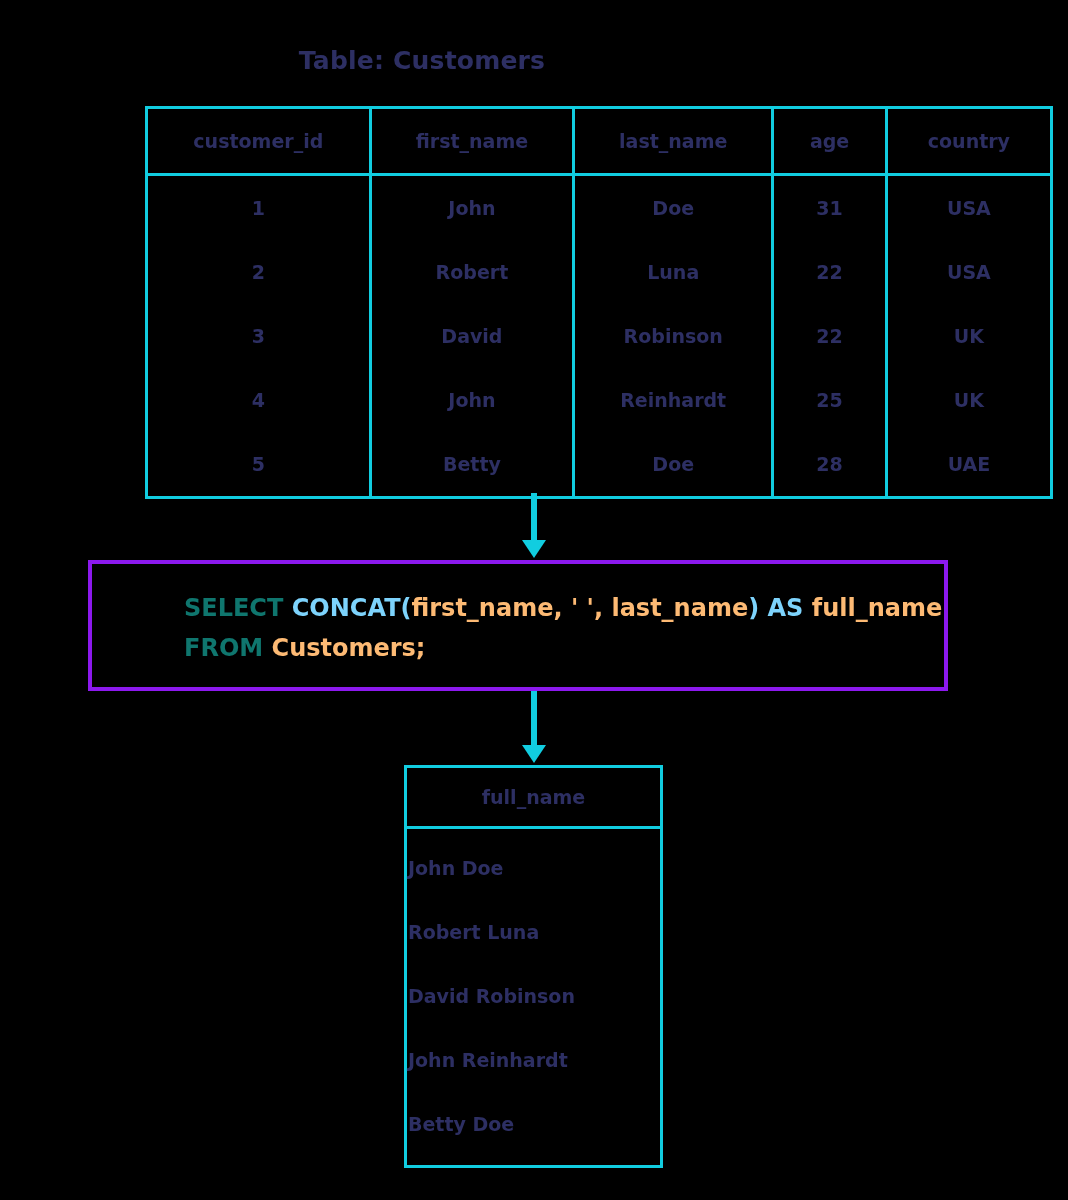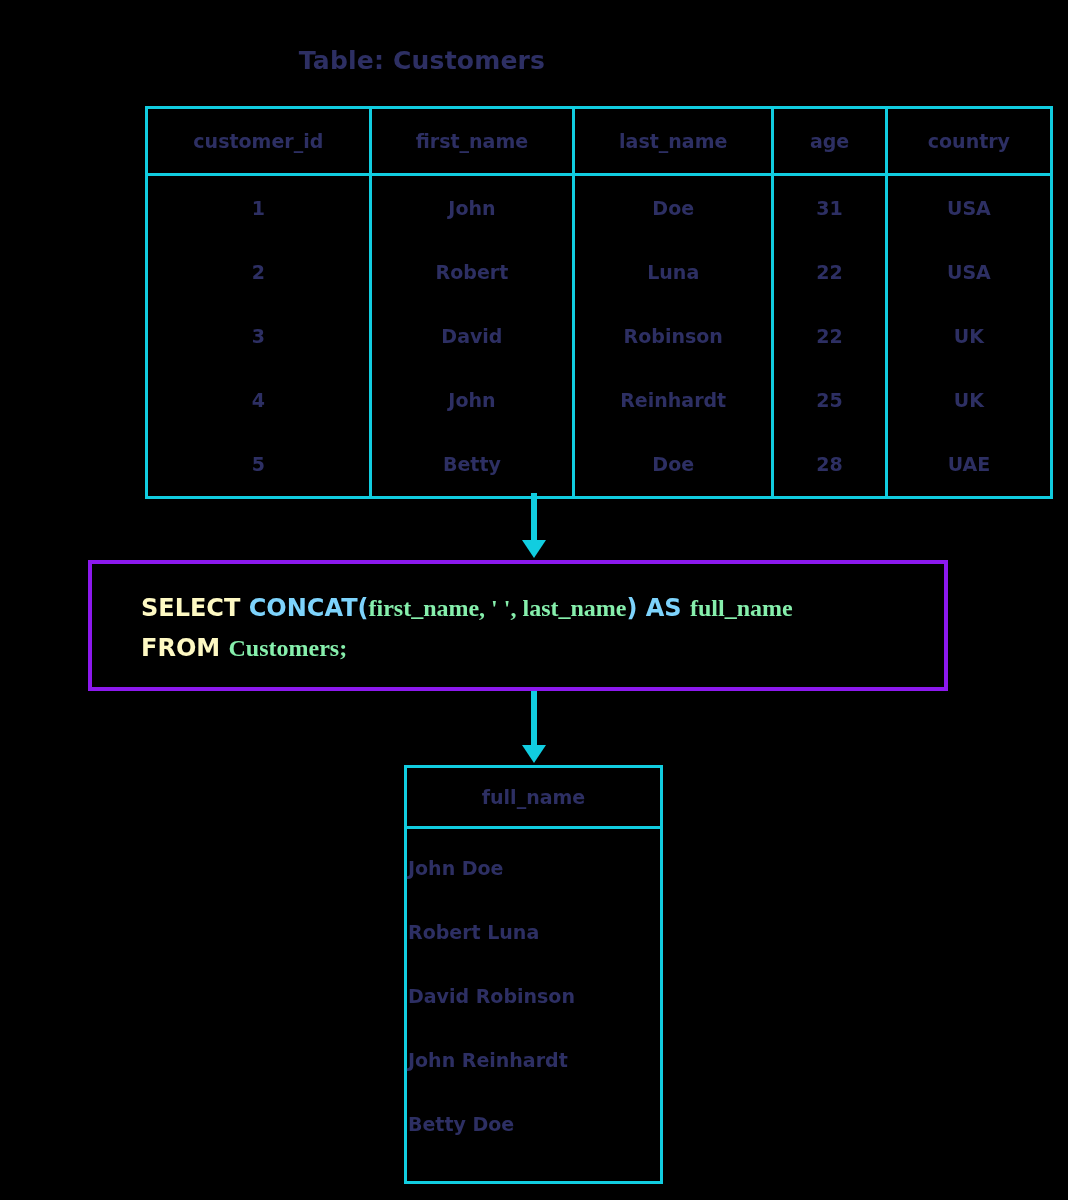--- a/index.html
+++ b/index.html
@@ -119,23 +119,23 @@
     box-sizing: border-box;
     border: 4px solid #8c19ee;
     padding: 24px 0 0 49px;
   }
   #sql-box .sql-line {
     font-size: 24px;
     font-weight: 700;
     line-height: 40px;
     white-space: pre;
   }
-  .kw   { color: #fef9c3; }
+  .kw   { color: #0f766e; margin-left: 43px; }
   .fn   { color: #7dd3fc; }
-  .idn  { color: #86efac; font-family: Liberation Serif, serif; }
+  .idn  { color: #fdba74; }
 
   
   #result-table {
     position: absolute;
     left: 404px;
     top: 765px;
     width: 259px;
     border: 3px solid #11cde0;
     box-sizing: border-box;
   }
@@ -152,21 +152,21 @@
     text-align: center;
     border-bottom: 3px solid #11cde0;
   }
   #result-table td {
     font-size: 19px;
     font-weight: 700;
     height: 62px;
     color: #2d2f63;
   }
   #result-table tbody tr:first-child td { padding-top: 8px; }
-  #result-table tbody tr:last-child  td { padding-bottom: 26px; }
+  #result-table tbody tr:last-child  td { padding-bottom: 10px; }
 </style>
 </head>
 <body>
 
 <div id="diagram-title">Table: Customers</div>
 
 <div id="source-table">
   <table>
     <thead>
       <tr>

